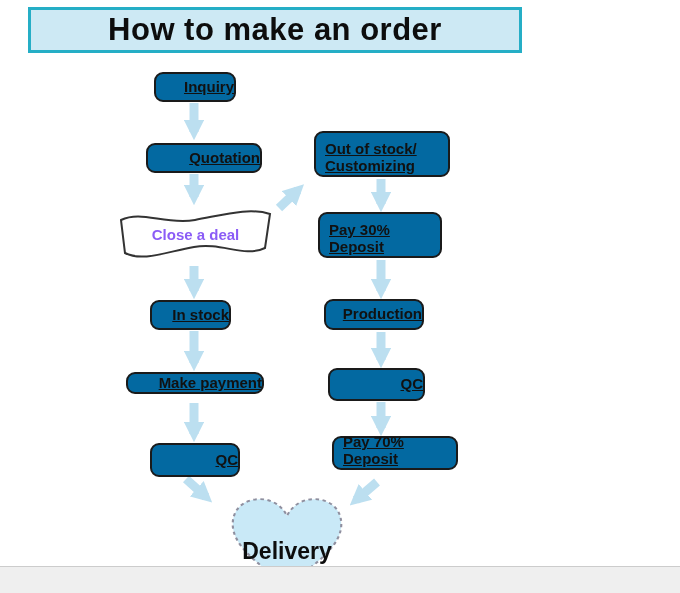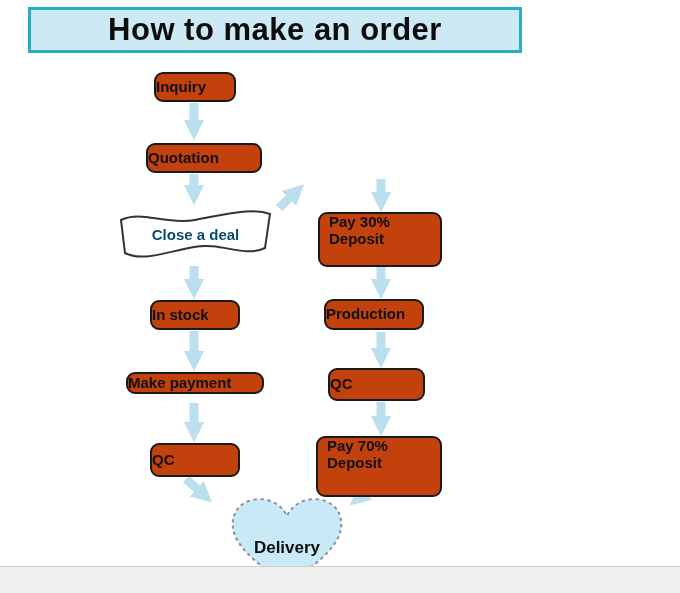--- a/index.html
+++ b/index.html
@@ -9,36 +9,36 @@
     font-family:"Liberation Sans","DejaVu Sans",sans-serif;
   }
   .canvas{position:absolute;inset:0;}
   .title-banner{
     position:absolute;left:28px;top:7px;width:488px;height:40px;
     background:#cde9f4;border:3px solid #25aec6;
     display:flex;align-items:center;justify-content:center;
     font-size:31px;font-weight:bold;color:#0d0d0d;letter-spacing:0.5px;
   }
   .node{
-    position:absolute;background:#c2410c;border:2px solid #1a1a1a;border-radius:9px;
-    display:flex;align-items:center;justify-content:flex-start;
+    position:absolute;background:#0369a1;border:2px solid #1a1a1a;border-radius:9px;
+    display:flex;align-items:center;justify-content:flex-end;
     font-size:15px;font-weight:bold;color:#111;line-height:1.12;
-    box-sizing:border-box;text-align:center;
+    box-sizing:border-box;text-align:center;text-decoration:underline;
   }
   .node.two-line{flex-direction:column;align-items:flex-start;padding-left:9px;text-align:left;}
   .arrow-layer{position:absolute;inset:0;pointer-events:none;}
   .shape-wrap{position:absolute;}
   .shape-wrap svg{display:block;}
   .shape-label{
     position:absolute;inset:0;display:flex;align-items:center;justify-content:center;
-    font-size:15px;font-weight:bold;color:#0c4a6e;
+    font-size:15px;font-weight:bold;color:#8b5cf6;
   }
   .heart-label{
     position:absolute;left:0;right:0;top:42px;text-align:center;
-    font-size:17px;font-weight:bold;color:#0d0d0d;
+    font-size:23px;font-weight:bold;color:#0d0d0d;
   }
   .footer-strip{
     position:absolute;left:0;right:0;top:566px;height:27px;
     background:#efefef;border-top:1px solid #cccccc;
   }
 </style>
 </head>
 <body>
 
 <div class="canvas">
@@ -76,47 +76,51 @@
   </div>
 
   <div class="shape-wrap" style="left:118px;top:205px;width:155px;height:58px;">
     <svg width="155" height="58" viewBox="0 0 155 58">
       <path d="M3,15 C 24,5 46,20 77,15 C 105,10 131,2 152,9
                L 147,43 C 126,53 104,37 76,42 C 48,47 24,57 7,48 Z" fill="#ffffff" stroke="#333333" stroke-width="2"></path>
     </svg>
     <div class="shape-label">Close a deal</div>
   </div>
 
-  <div class="node" style="left:150px;top:300px;width:90px;height:30px;">
+  <div class="node" style="left:150px;top:300px;width:81px;height:30px;">
     <span>In stock</span>
   </div>
 
   <div class="node" style="left:126px;top:372px;width:138px;height:22px;">
     <span>Make payment</span>
   </div>
 
   <div class="node" style="left:150px;top:443px;width:90px;height:34px;">
     <span>QC</span>
   </div>
 
+  <div class="node two-line" style="left:314px;top:131px;width:136px;height:46px;">
+    <span>Out of stock/</span>
+    <span>Customizing</span>
+  </div>
 
-  <div class="node two-line" style="left:318px;top:212px;width:124px;height:55px;">
+  <div class="node two-line" style="left:318px;top:212px;width:124px;height:46px;">
     <span>Pay 30%</span>
     <span>Deposit</span>
   </div>
 
   <div class="node" style="left:324px;top:299px;width:100px;height:31px;">
     <span>Production</span>
   </div>
 
   <div class="node" style="left:328px;top:368px;width:97px;height:33px;">
     <span>QC</span>
   </div>
 
-  <div class="node two-line" style="left:316px;top:436px;width:126px;height:61px;">
+  <div class="node two-line" style="left:332px;top:436px;width:126px;height:34px;">
     <span>Pay 70%</span>
     <span>Deposit</span>
   </div>
 
   <div class="shape-wrap" style="left:228px;top:496px;width:118px;height:92px;">
     <svg width="118" height="92" viewBox="0 0 100 88" preserveAspectRatio="none">
       <path d="M50 85 C 22 63, 4 46, 4 27 C 4 11, 15 3, 27 3
                C 38 3, 46 10, 50 19 C 54 10, 62 3, 73 3
                C 85 3, 96 11, 96 27 C 96 46, 78 63, 50 85 Z" fill="#c9e9f7" stroke="#8f8f9f" stroke-width="1.8" stroke-dasharray="3 3"></path>
     </svg>

